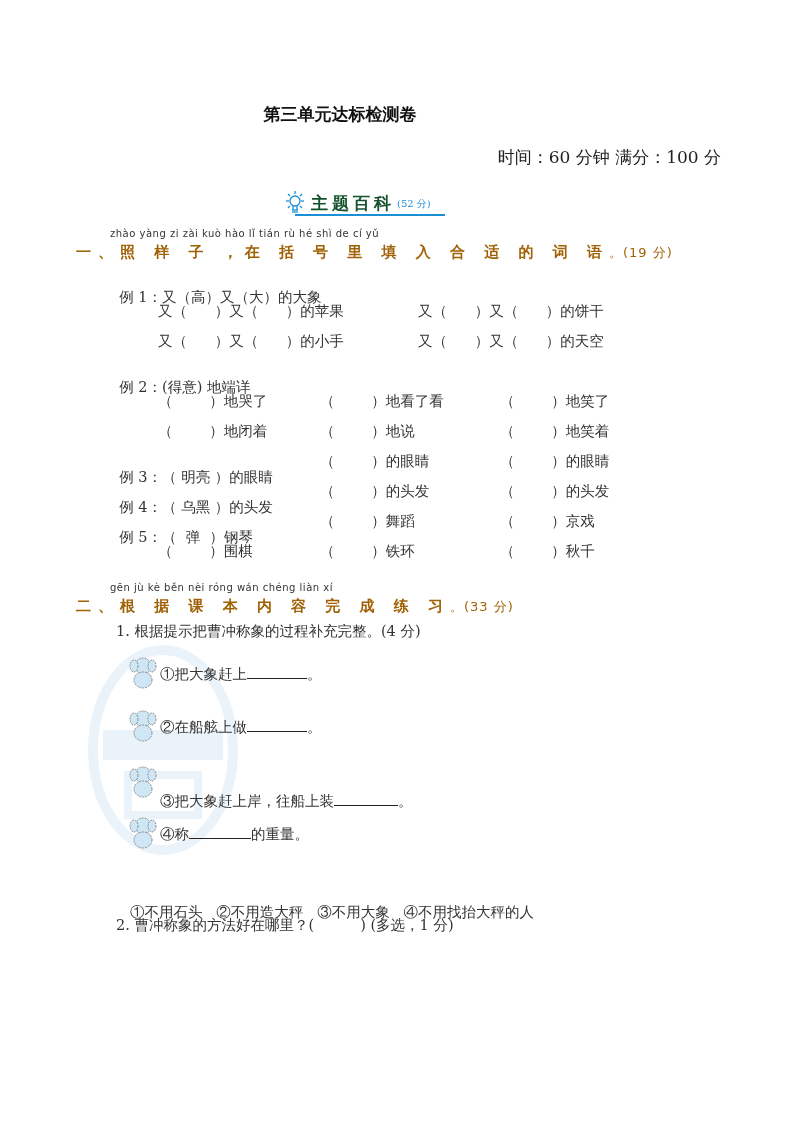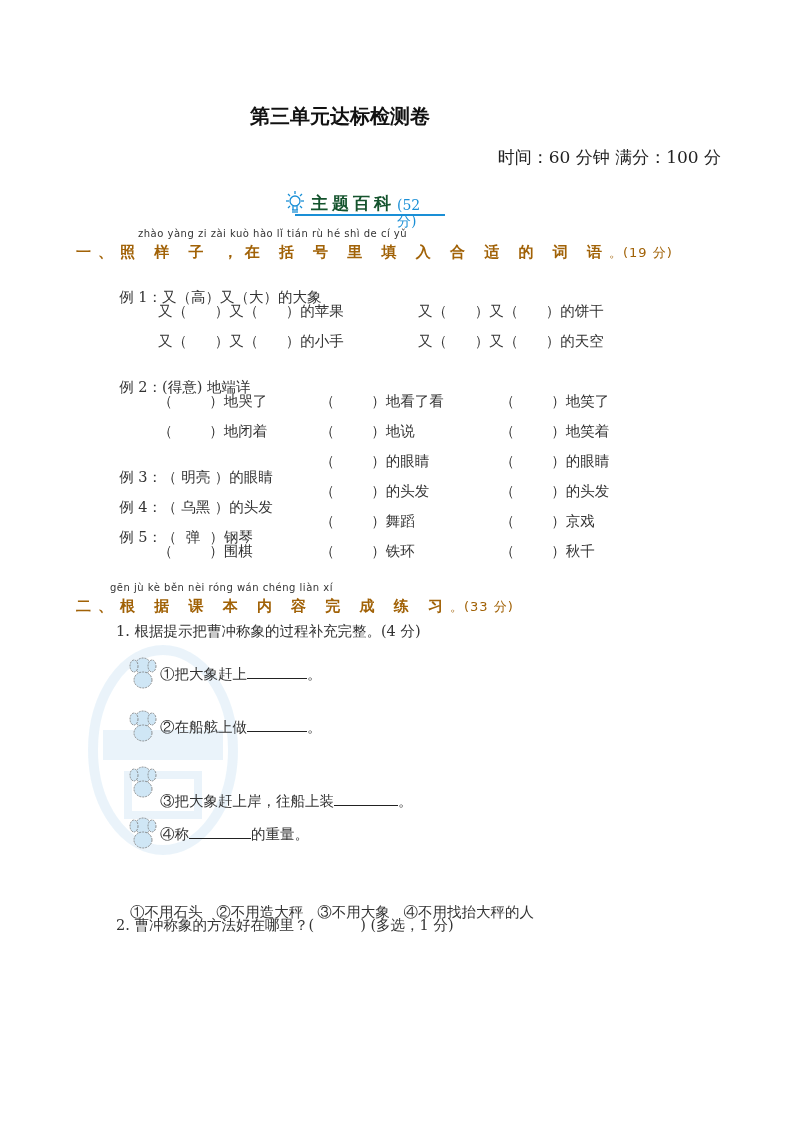--- a/index.html
+++ b/index.html
@@ -1,26 +1,26 @@
 <!DOCTYPE html>
 <html><head>
   <meta charset="utf-8">
   <style>
     html, body { margin:0; padding:0; background:#ffffff; }
     body { width:793px; height:1122px; position:relative; overflow:hidden;
       font-family:"DejaVu Serif","Liberation Serif",serif; color:#222; }
     .abs { position:absolute; }
-    .title { left:0; width:680px; top:103px; text-align:center; font-size:20px; font-weight:bold;
+    .title { left:0; width:680px; top:103px; text-align:center; font-size:17px; font-weight:bold;
       font-family:"DejaVu Sans","Liberation Sans",sans-serif; letter-spacing:0px; color:#111; }
     .meta { right:72px; top:146px; font-size:17px; color:#222; }
     .banner { left:283px; top:190px; width:160px; height:28px; }
     .banner .bulb { position:absolute; left:0; top:0; width:24px; height:26px; }
     .banner .btext { position:absolute; left:28px; top:2px; font-size:17px; font-weight:bold; color:#14532d;
       font-family:"DejaVu Sans","Liberation Sans",sans-serif; letter-spacing:4px; }
-    .banner .bpts { position:absolute; left:114px; top:7px; font-size:14px; color:#1a8fd6; }
+    .banner .bpts { position:absolute; left:114px; top:7px; font-size:10px; color:#1a8fd6; }
     .banner .bline { position:absolute; left:12px; top:24px; width:150px; height:2px; background:#1a8fd6; }
     .pinyin { font-family:"DejaVu Sans","Liberation Sans",sans-serif; font-size:10px; color:#333; letter-spacing:0.5px; }
     .qhead { font-size:15px; font-weight:bold; font-family:"DejaVu Sans","Liberation Sans",sans-serif; letter-spacing:7px; color:#a16207; }
     .qhead .pts { font-weight:normal; font-size:13px; letter-spacing:1px; }
     .line { font-size:14.5px; color:#333; white-space:pre; }
     .blank { display:inline-block; border-bottom:1px solid #222; height:14px; vertical-align:baseline; }
     .watermark { left:88px; top:640px; width:150px; height:220px; opacity:0.18; }
     .elephant { width:30px; height:34px; }
   </style>
 </head>
@@ -44,21 +44,21 @@
         <line x1="19" y1="4" x2="17" y2="6"></line>
       <line x1="5" y1="18" x2="7" y2="16"></line>
         <line x1="19" y1="18" x2="17" y2="16"></line>
     </g>
   </svg>
   <span class="btext">主题百科</span>
   <span class="bpts">(52 分)</span>
   <div class="bline"></div>
 </div>
 
-<div class="abs pinyin" style="left:110px; top:228px;margin-left:28px;">zhào yàng zi    zài kuò hào  lǐ tián rù  hé shì de  cí  yǔ</div>
+<div class="abs pinyin" style="left:110px; top:228px;">zhào yàng zi    zài kuò hào  lǐ tián rù  hé shì de  cí  yǔ</div>
 <div class="abs qhead" style="left:76px; top:243px;">
   <span>一、</span><span>照 样 子 ，在 括 号 里 填 入 合 适 的 词 语</span><span class="pts">。(19 分)</span>
 </div>
 
 <div class="abs line" style="left:110px; top:272px;">
   <span>例 1：</span><span>又（高）又（大）的大象</span>
 </div>
 <div class="abs line" style="left:158px; top:302px;">又（      ）又（      ）的苹果</div>
 <div class="abs line" style="left:418px; top:302px;">又（      ）又（      ）的饼干</div>
 <div class="abs line" style="left:158px; top:332px;">又（      ）又（      ）的小手</div>

